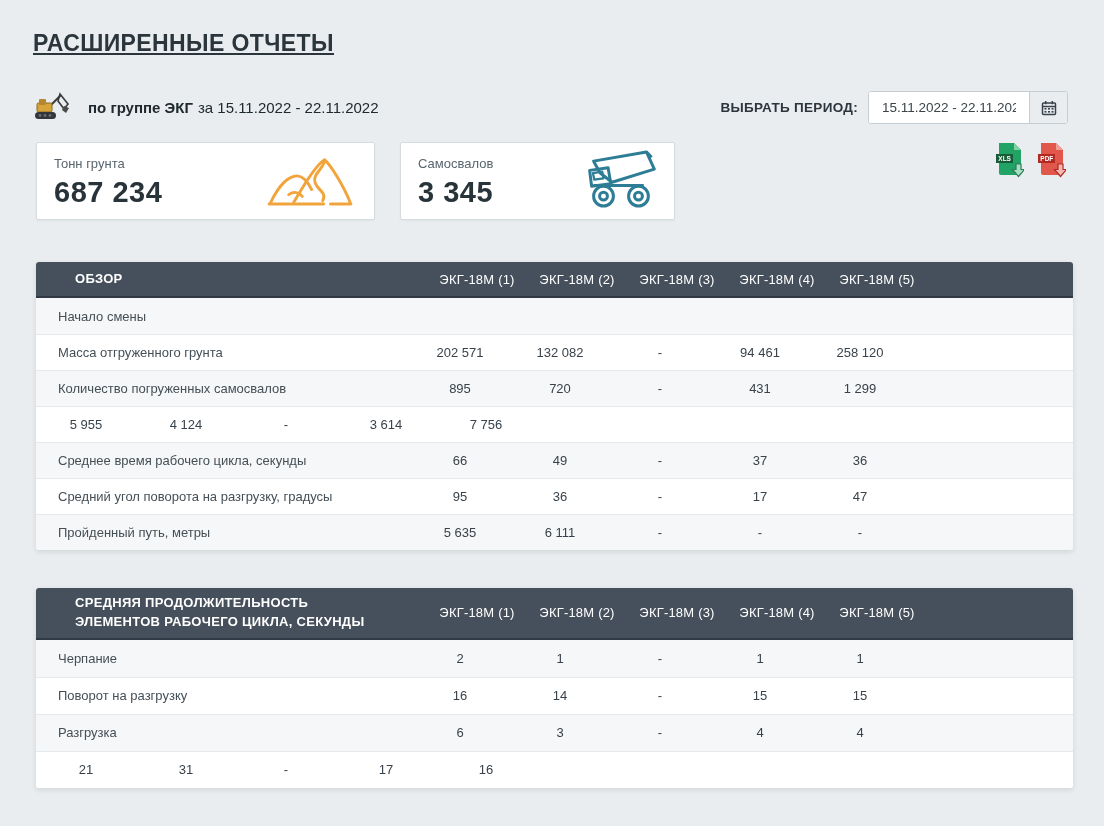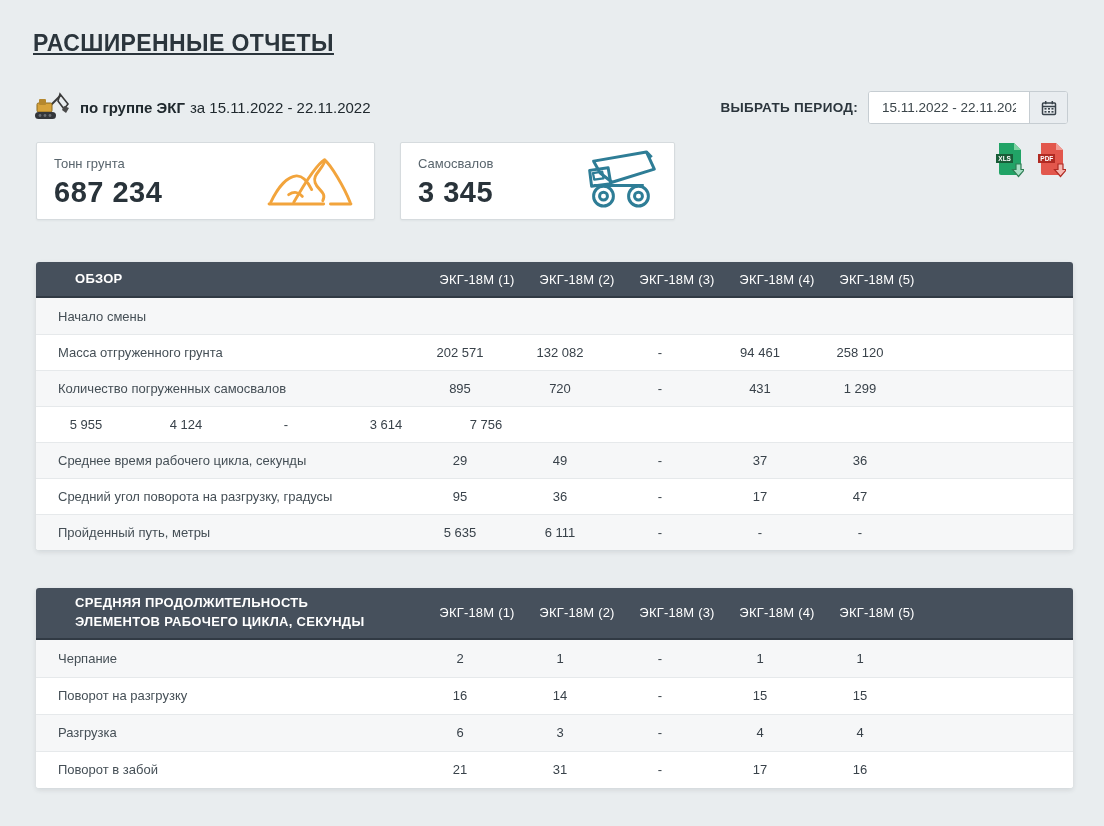--- a/index.html
+++ b/index.html
@@ -13,21 +13,21 @@
   }
   .page { position:relative; width:1104px; height:826px; }
 
   
   .page-title {
     position:absolute; left:33px; top:30px;
     font-size:23px; font-weight:700; letter-spacing:.4px; color:#2b353c;text-decoration:underline;
   }
   .subtitle-row {
     position:absolute; left:33px; top:92px; height:30px;
-    display:flex; align-items:center; gap:9px;
+    display:flex; align-items:center; gap:17px;
   }
   .subtitle-text { font-size:15px; color:#20292e; }
   .subtitle-text .grp { font-weight:700; }
   .subtitle-text .per { font-weight:400; margin-left:5px; }
 
   
   .period {
     position:absolute; right:36px; top:91px; height:33px;
     display:flex; align-items:center;
   }
@@ -234,21 +234,21 @@
       <div class="t-row even">
         <div class="t-cell">5 955</div>
         <div class="t-cell">4 124</div>
         <div class="t-cell">-</div>
         <div class="t-cell">3 614</div>
         <div class="t-cell">7 756</div>
         <div class="t-spacer"></div>
       </div>
       <div class="t-row odd">
         <div class="t-label">Среднее время рабочего цикла, секунды</div>
-        <div class="t-cell">29</div>
+        <div class="t-cell">66</div>
         <div class="t-cell">49</div>
         <div class="t-cell">-</div>
         <div class="t-cell">37</div>
         <div class="t-cell">36</div>
         <div class="t-spacer"></div>
       </div>
       <div class="t-row even">
         <div class="t-label">Средний угол поворота на разгрузку, градусы</div>
         <div class="t-cell">95</div>
         <div class="t-cell">36</div>
@@ -299,21 +299,20 @@
       <div class="t-row odd">
         <div class="t-label">Разгрузка</div>
         <div class="t-cell">6</div>
         <div class="t-cell">3</div>
         <div class="t-cell">-</div>
         <div class="t-cell">4</div>
         <div class="t-cell">4</div>
         <div class="t-spacer"></div>
       </div>
       <div class="t-row even">
-        <div class="t-label">Поворот в забой</div>
         <div class="t-cell">21</div>
         <div class="t-cell">31</div>
         <div class="t-cell">-</div>
         <div class="t-cell">17</div>
         <div class="t-cell">16</div>
         <div class="t-spacer"></div>
       </div>
     </section>
 
 </div>

